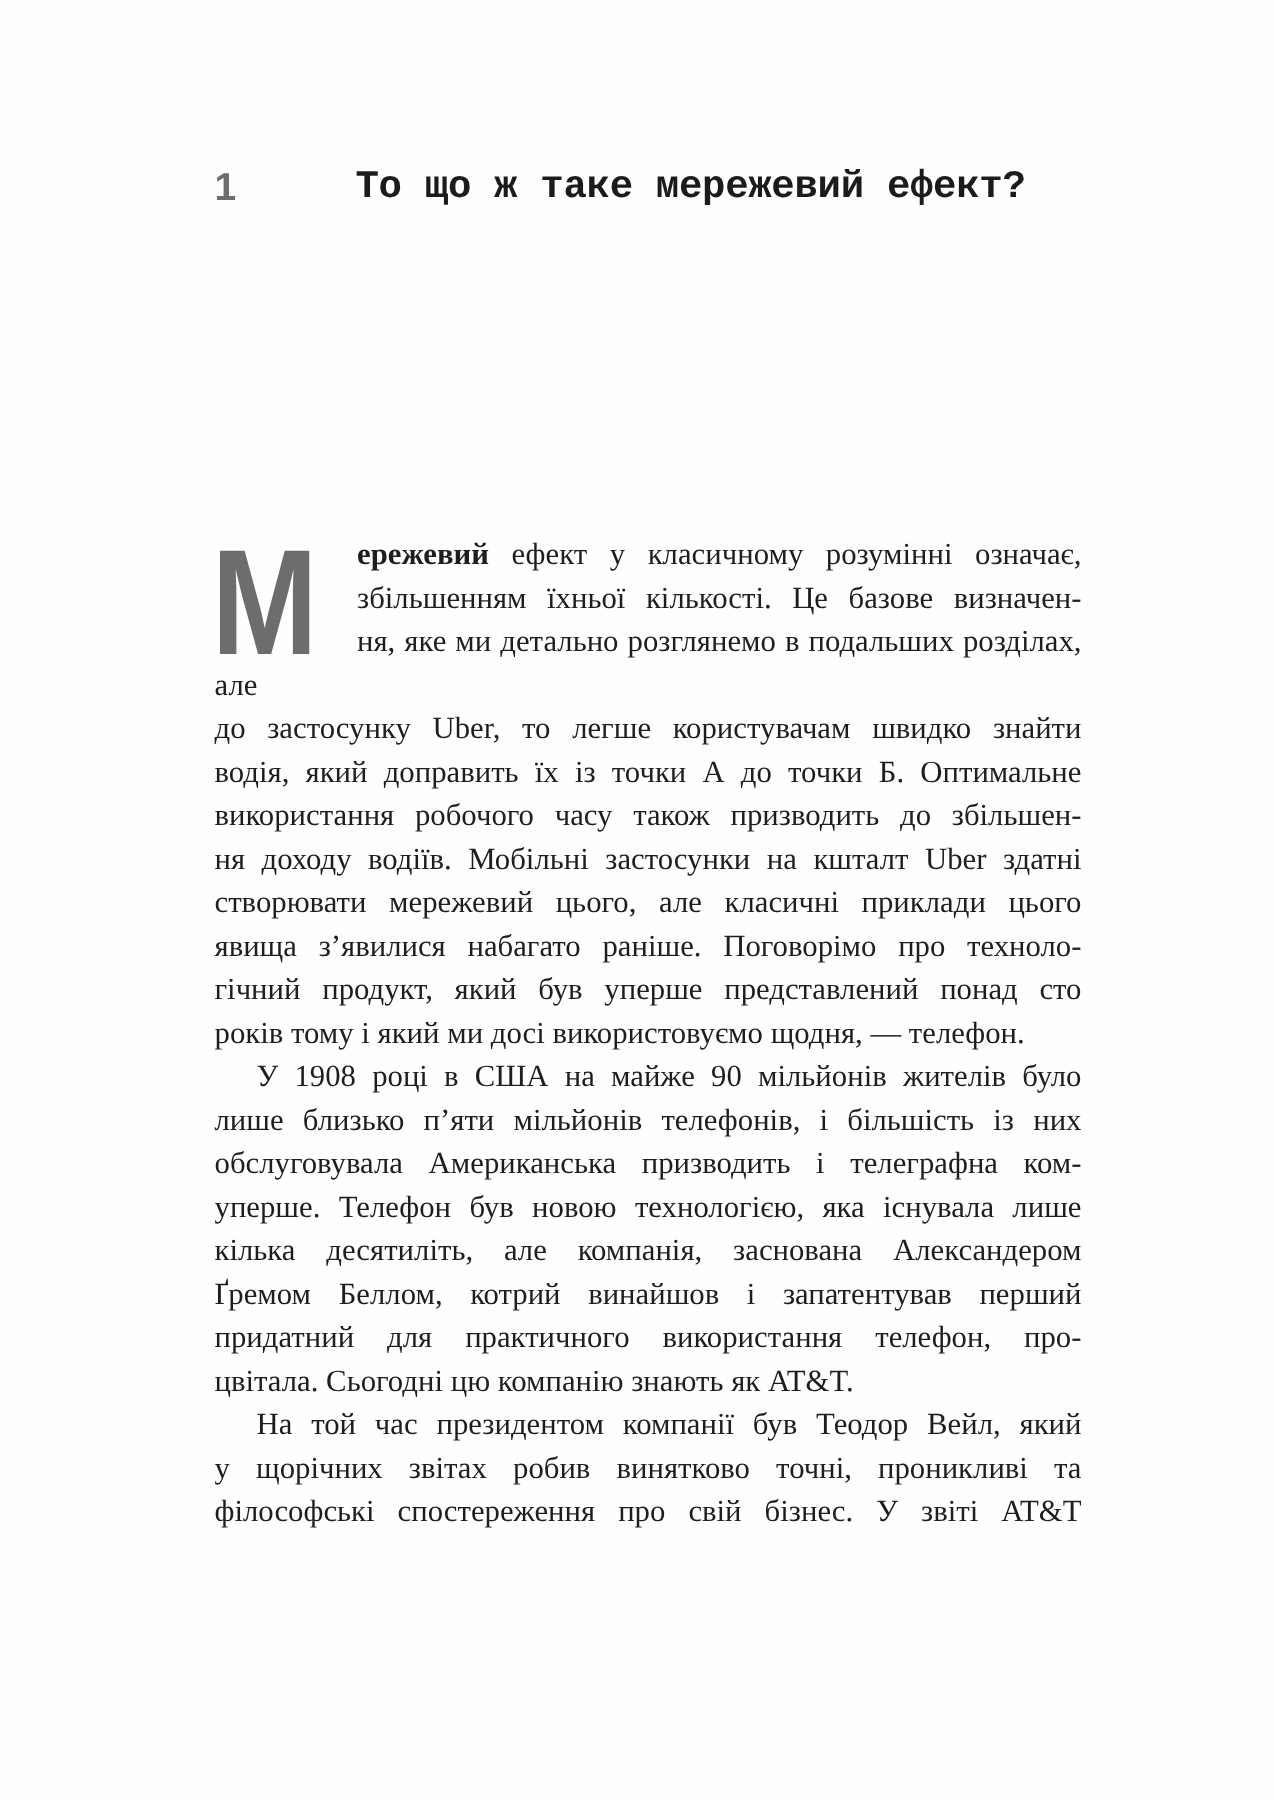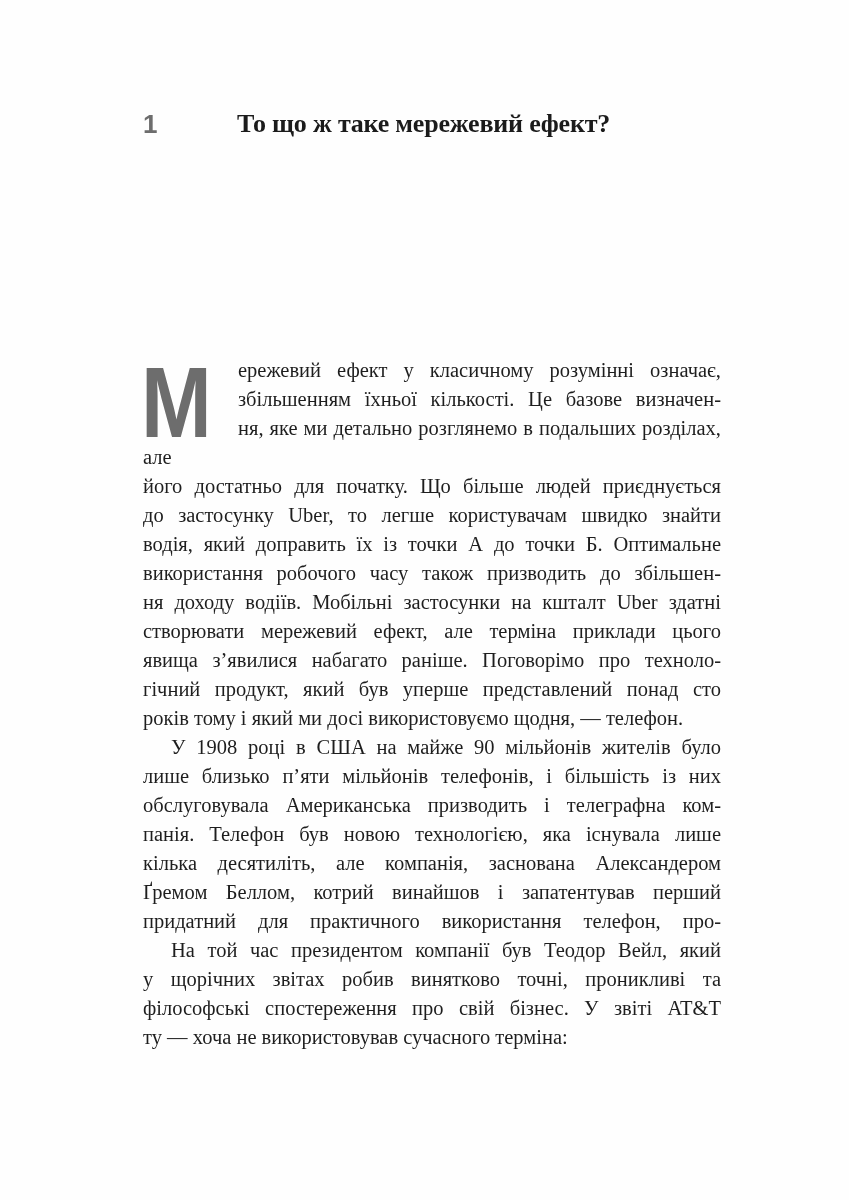--- a/index.html
+++ b/index.html
@@ -28,21 +28,21 @@
     font-family: "Liberation Sans", sans-serif;
     font-weight: 700;
     font-size: 26px;
     line-height: 32px;
     color: #6d6d6d;
   }
   .chapter-title {
     position: absolute;
     left: 94px;
     top: 0;
-    font-family: Liberation Serif, serif;
+    font-family: Liberation Mono, monospace;
     font-weight: 700;
     font-size: 26px;
     line-height: 32px;
     letter-spacing: -0.2px;
     color: #1b1b1b;
     white-space: nowrap;
   }
   
   .textblock {
     position: absolute;
@@ -52,21 +52,21 @@
     font-size: 20.5px;
     line-height: 29px;
   }
   .para { margin: 0; padding: 0; }
   .line {
     text-align: justify;
     text-align-last: justify;
   }
   .line.end { text-align-last: left; }
   .line.indent { text-indent: 28px; }
-  .bold { font-weight: 400; }
+  .bold { font-weight: 700; }
   
   .dropcap-box {
     float: left;
     width: 95px;
     height: 87px;
     position: relative;
   }
   .dropcap {
     position: absolute;
     top: -4px;
@@ -92,42 +92,41 @@
 
   <div class="textblock">
 
     <div class="para">
       <div class="dropcap-box">
         <span class="dropcap">М</span>
       </div>
       <div class="line"><span class="bold">ережевий</span><span> ефект у класичному розумінні означає,</span></div>
       <div class="line">збільшенням їхньої кількості. Це базове визначен-</div>
       <div class="line">ня, яке ми детально розглянемо в подальших розділах, але</div>
-      <div class="line">його достатньо для початку. Що більше людей приєднується</div>
       <div class="line">до застосунку Uber, то легше користувачам швидко знайти</div>
       <div class="line">водія, який доправить їх із точки А до точки Б. Оптимальне</div>
       <div class="line">використання робочого часу також призводить до збільшен-</div>
       <div class="line">ня доходу водіїв. Мобільні застосунки на кшталт Uber здатні</div>
-      <div class="line">створювати мережевий ефект, але терміна приклади цього</div>
+      <div class="line">створювати мережевий цього, але класичні приклади цього</div>
       <div class="line">явища з’явилися набагато раніше. Поговорімо про техноло-</div>
       <div class="line">гічний продукт, який був уперше представлений понад сто</div>
       <div class="line end">років тому і який ми досі використовуємо щодня, — телефон.</div>
     </div>
 
     <div class="para">
       <div class="line indent">У 1908 році в США на майже 90 мільйонів жителів було</div>
       <div class="line">лише близько п’яти мільйонів телефонів, і більшість із них</div>
       <div class="line">обслуговувала Американська призводить і телеграфна ком-</div>
-      <div class="line">панія. Телефон був новою технологією, яка існувала лише</div>
+      <div class="line">уперше. Телефон був новою технологією, яка існувала лише</div>
       <div class="line">кілька десятиліть, але компанія, заснована Александером</div>
       <div class="line">Ґремом Беллом, котрий винайшов і запатентував перший</div>
       <div class="line">придатний для практичного використання телефон, про-</div>
+      <div class="line end">цвітала. Сьогодні цю компанію знають як AT&amp;T.</div>
     </div>
 
     <div class="para">
       <div class="line indent">На той час президентом компанії був Теодор Вейл, який</div>
       <div class="line">у щорічних звітах робив винятково точні, проникливі та</div>
       <div class="line">філософські спостереження про свій бізнес. У звіті AT&amp;T</div>
-      <div class="line end">ту — хоча не використовував сучасного терміна:</div>
     </div>
 
   </div>
 </div>
 
 </body></html>

